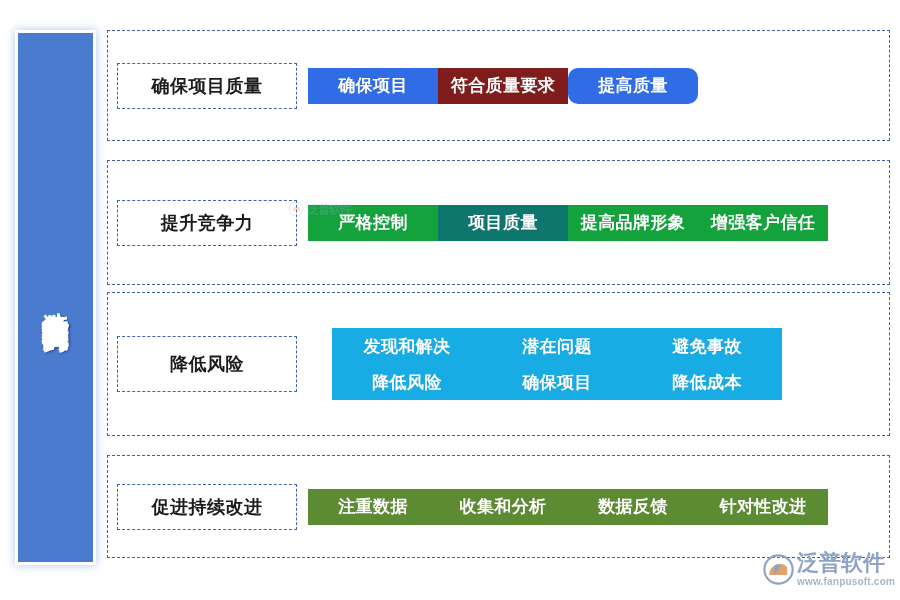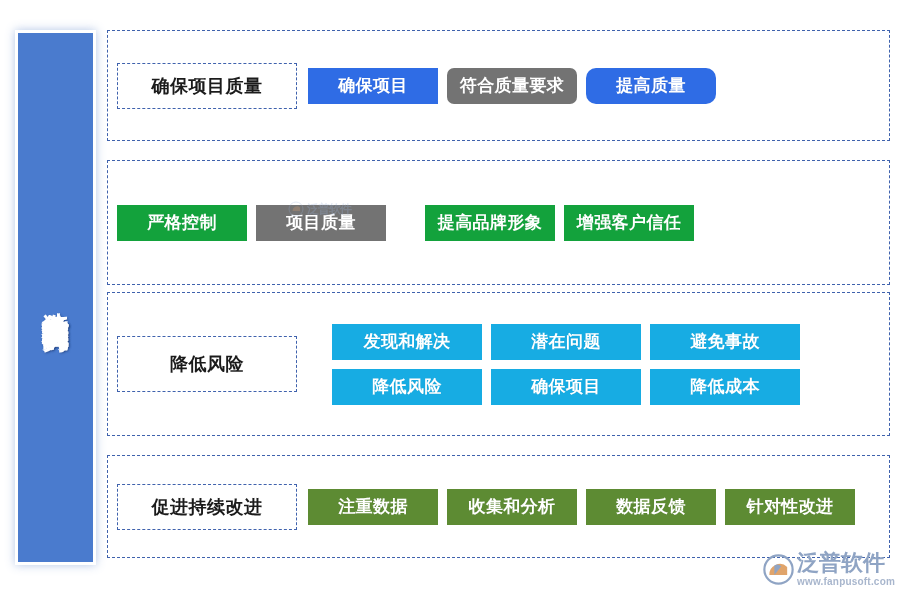--- a/index.html
+++ b/index.html
@@ -91,21 +91,20 @@
     background: #ffffff;
     margin-right: 11px;
   }
   #row-2 .row-label { height: 56px; }
 
   
   .chips {
     flex: 1 1 auto;
     display: flex;
     flex-wrap: wrap;
-    gap: 9px;
   }
   .chips.two-line {
     justify-content: flex-start;
     padding-left: 24px;
   }
   .chip {
     height: 36px;
     min-width: 130px;
     padding: 0 9px;
     display: flex;
@@ -181,31 +180,32 @@
 
   <div class="sidebar">
     <div class="sidebar-title">造价行业质量控制管理的优势</div>
   </div>
 
   <div class="row" id="row-0">
       <div class="row-inner">
         <div class="row-label">确保项目质量</div>
         <div class="chips">
           <div class="chip" style="background: rgb(47, 108, 229);">确保项目</div>
-          <div class="chip" style="background: #737373; border-radius: 7px;">符合质量要求</div>
+          <div class="chip" style="background: #7f1d1d;">符合质量要求</div>
           <div class="chip" style="background: rgb(47, 108, 229); border-radius: 10px;">提高质量</div>
         </div>
       </div>
     </div>
   <div class="row" id="row-1">
       <div class="row-inner">
+        <div class="row-label">提升竞争力</div>
         <div class="chips">
           <div class="chip" style="background: rgb(19, 162, 60);">严格控制</div>
-          <div class="chip" style="background: #737373;">项目质量</div>
-          <div class="chip" style="background: rgb(19, 162, 60); margin-left: 30px;">提高品牌形象</div>
+          <div class="chip" style="background: #0f766e;">项目质量</div>
+          <div class="chip" style="background: rgb(19, 162, 60);">提高品牌形象</div>
           <div class="chip" style="background: rgb(19, 162, 60);">增强客户信任</div>
         </div>
       </div>
     </div>
   <div class="row" id="row-2">
       <div class="row-inner">
         <div class="row-label">降低风险</div>
         <div class="chips two-line">
           <div class="chip" style="background: rgb(23, 172, 227);">发现和解决</div>
           <div class="chip" style="background: rgb(23, 172, 227);">潜在问题</div>

